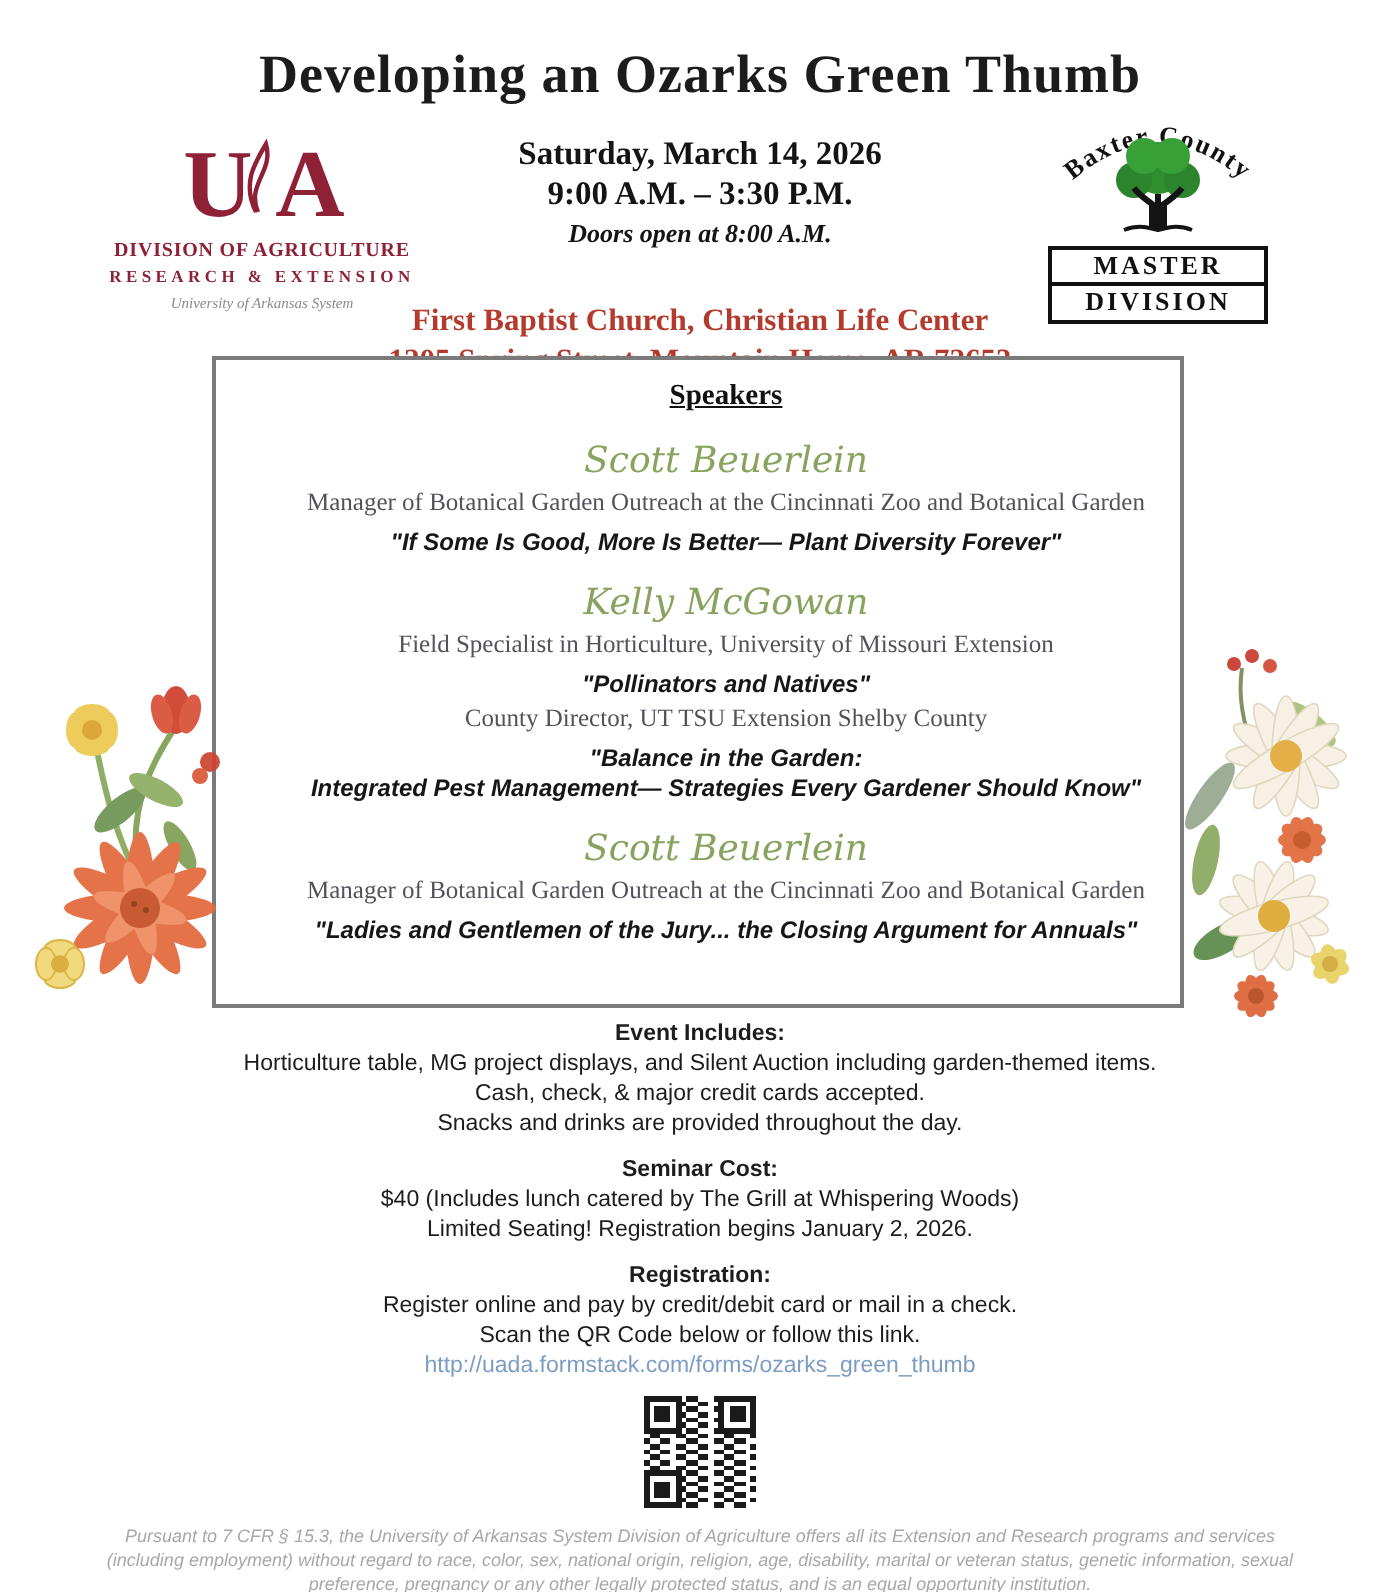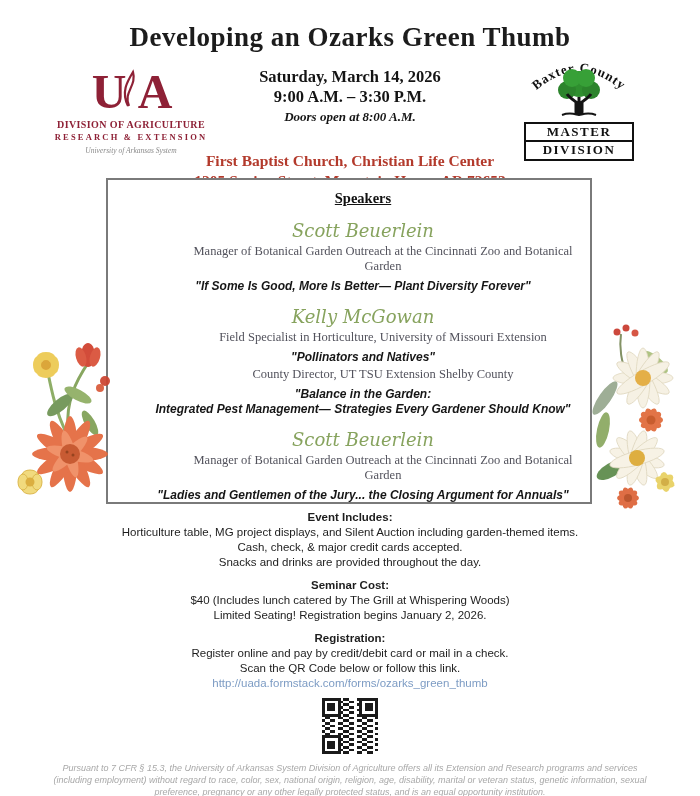--- a/index.html
+++ b/index.html
@@ -30,21 +30,21 @@
   
   .venue{position:absolute;left:0;right:0;top:130px;text-align:center;
          color:#b33a2c;font-weight:bold;font-size:15.5px;line-height:1.3;margin-top:21px;}
 
   
   .speakers-box{position:absolute;left:106px;top:178px;width:486px;height:326px;
                 border:2px solid #7a7a7a;background:#fff;text-align:center;box-sizing:border-box;padding-left:28px;}
   .sp-heading{margin-top:10px;font-size:14.5px;font-weight:bold;text-decoration:underline;color:#111;}
   .sp-name{margin-top:13px;font-size:18px;font-style:italic;color:#87a35e;
            font-family:"DejaVu Serif",serif;}
-  .sp-role{margin-top:3px;font-size:12.5px;color:#52525c;margin-left:40px;}
+  .sp-role{margin-top:3px;font-size:12.5px;color:#52525c;}
   .sp-topic{margin-top:5px;font-size:12px;font-weight:bold;font-style:italic;color:#161616;
             font-family:"Liberation Sans",sans-serif;}
   .sp-topic + .sp-topic{margin-top:1px;}
 
   
   .flowers-left{position:absolute;left:8px;top:333px;z-index:3;}
   .flowers-right{position:absolute;left:583px;top:320px;z-index:3;}
 
   
   .info{position:absolute;left:0;right:0;top:510px;text-align:center;

